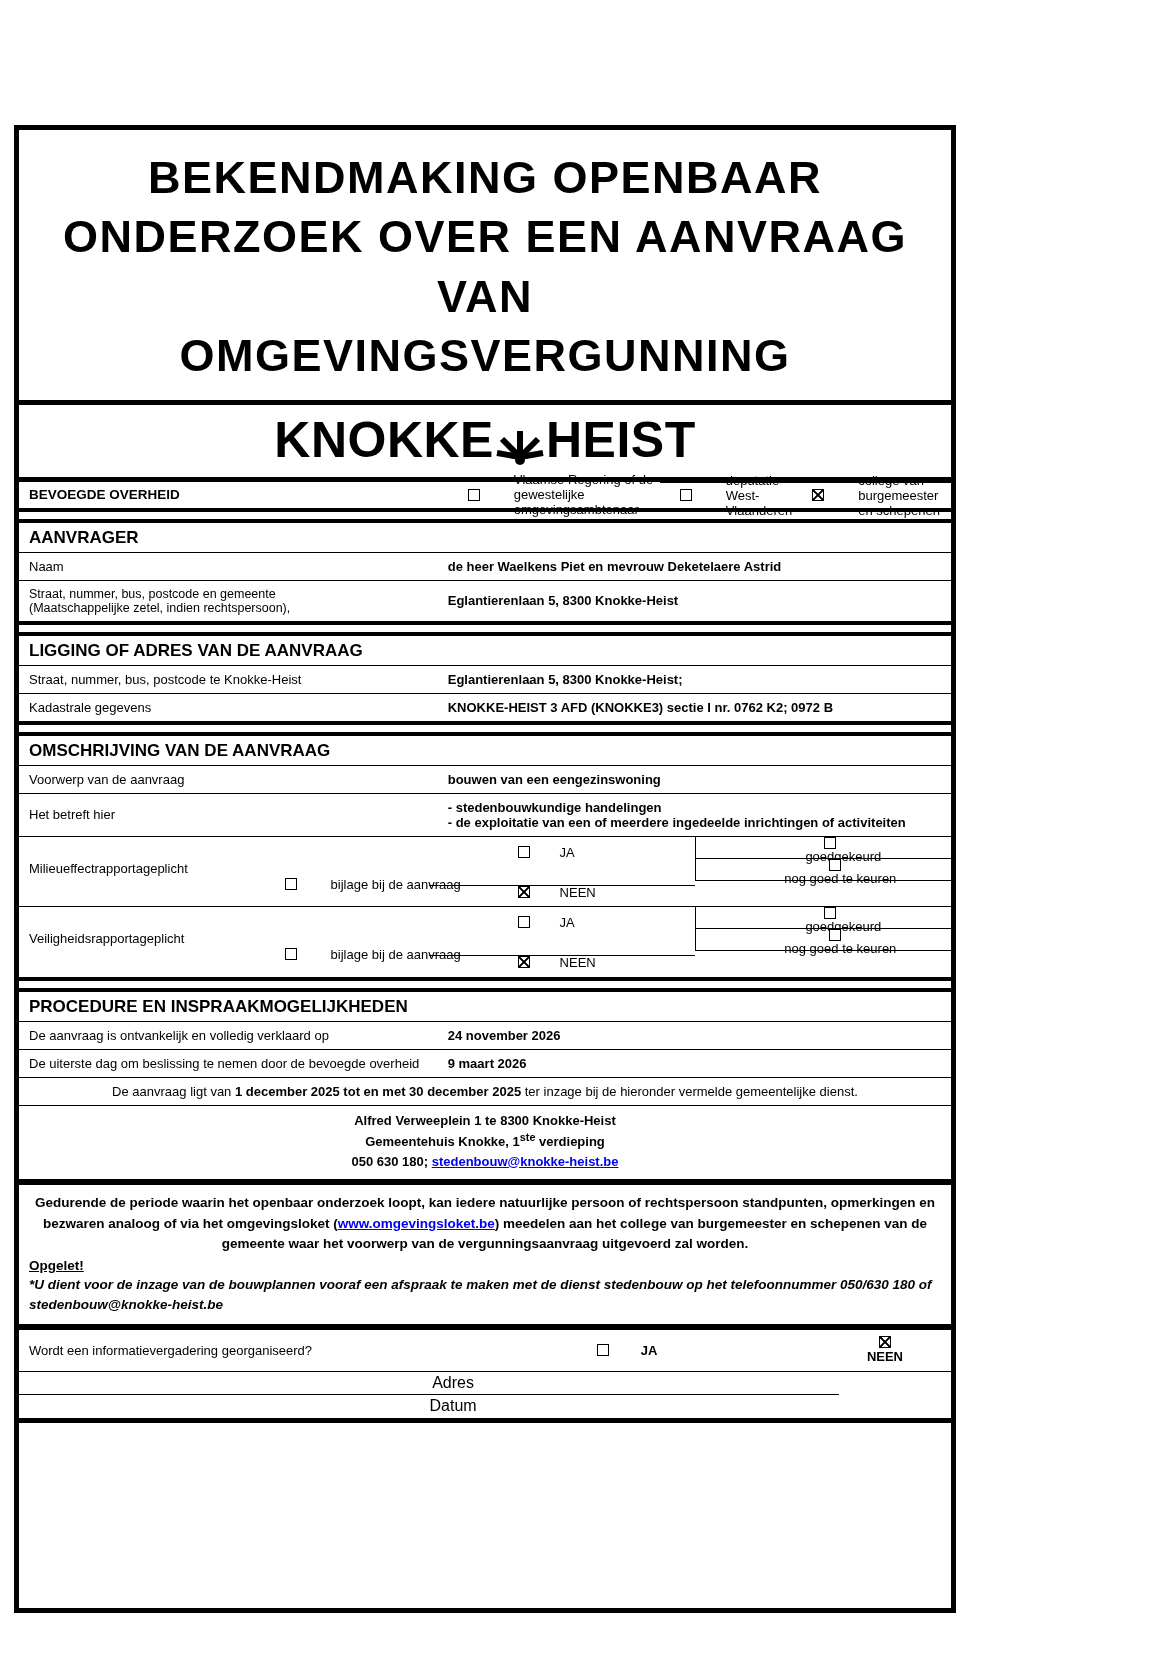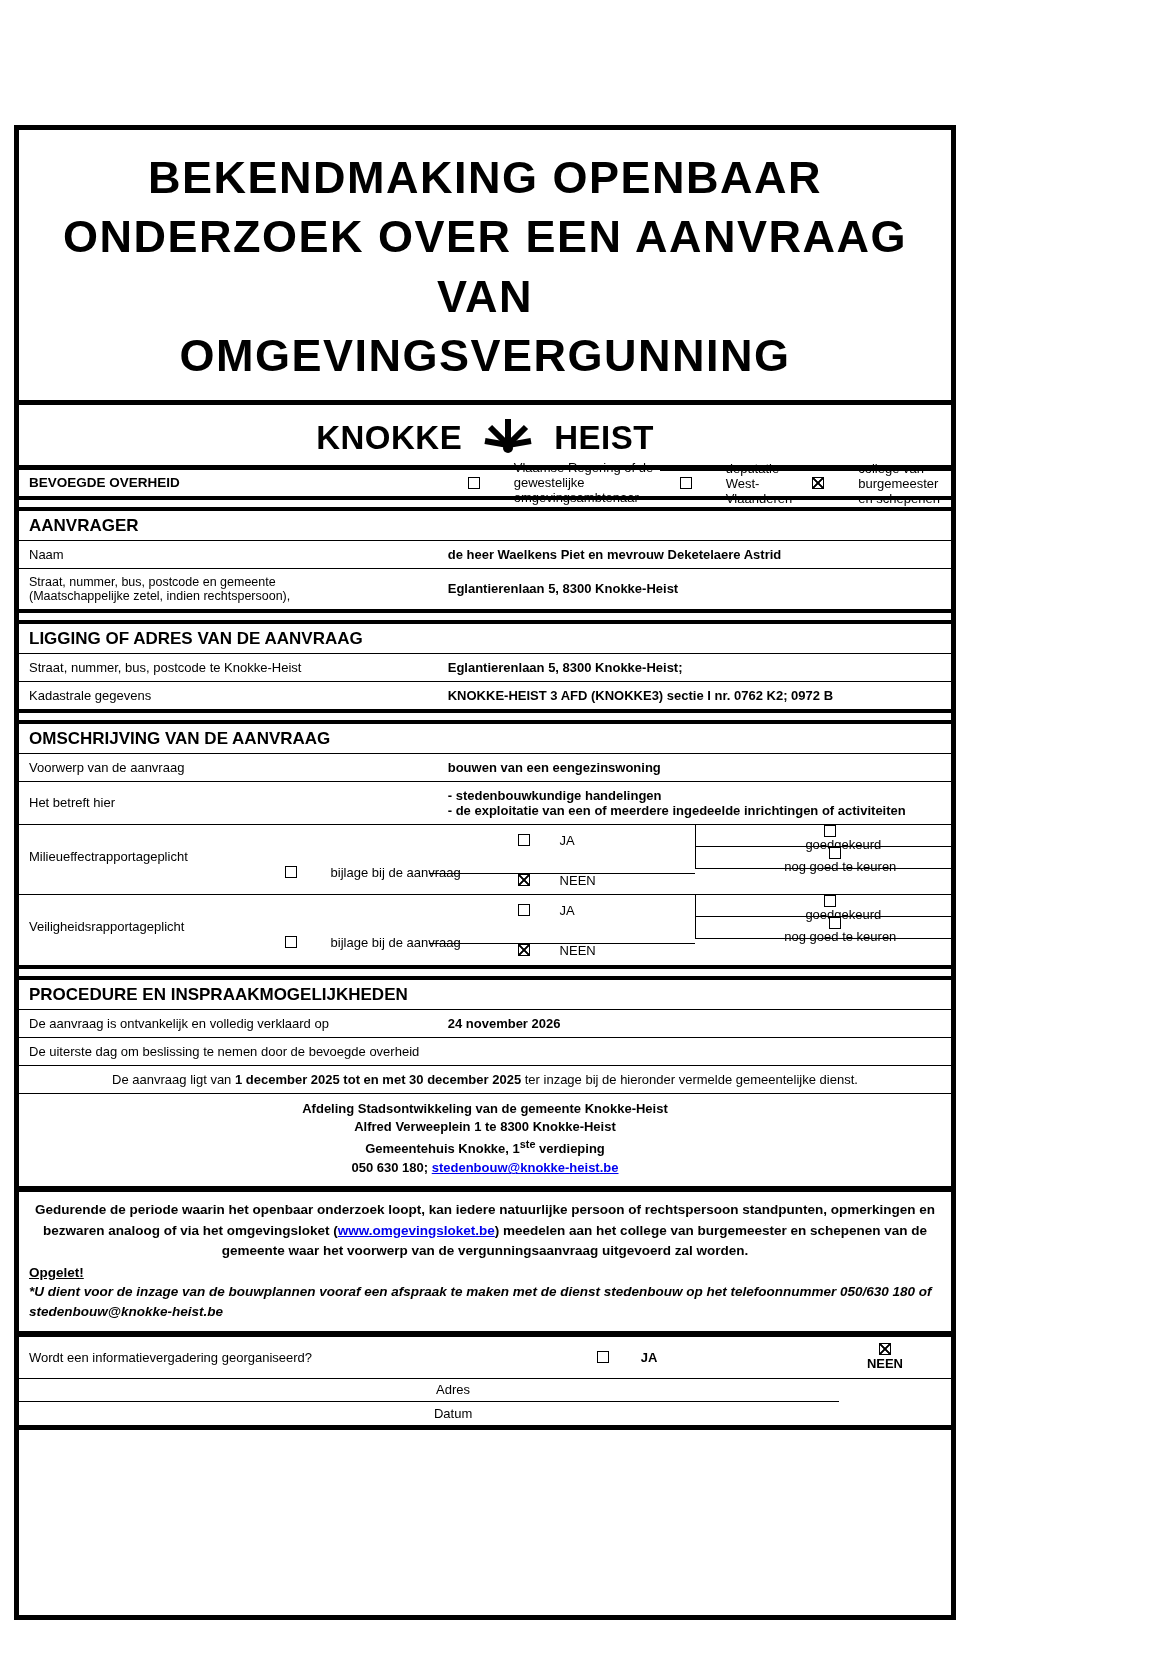--- a/index.html
+++ b/index.html
@@ -18,21 +18,21 @@
   .sec-header { font-weight:bold; font-size:17px; padding:5px 10px 4px 10px; border-bottom:1.5px solid #000; }
   .row { display:flex; border-bottom:1.5px solid #000; font-size:13px; }
   .row:last-child { border-bottom:none; }
   .row .lab { flex:0 0 46%; padding:6px 8px 6px 10px; }
   .row .val { flex:1; padding:6px 8px 6px 0; font-weight:bold; }
   .small { font-size:12.5px; }
   
   .titlebox { border-bottom:5px solid #000; padding:18px 10px 14px 10px; text-align:center; }
   .titlebox .tline { font-size:45px; font-weight:bold; letter-spacing:1.5px; line-height:1.32; }
   .logorow { border-bottom:5px solid #000; padding:6px 0 8px 0; text-align:center; }
-  .logo { font-size:33px; font-weight:bold; letter-spacing:0.5px; display:inline-flex; align-items:flex-end;gap:20px; }
+  .logo { font-size:50px; font-weight:bold; letter-spacing:0.5px; display:inline-flex; align-items:flex-end; }
   .logo svg { margin:0 2px 4px 2px; }
   
   .cb {
     display:inline-block; width:12px; height:12px; border:1.7px solid #000;
     background:#fff; flex:0 0 auto;
   }
   .cb.checked {
     background-image:
       linear-gradient(45deg, transparent 40%, #000 46%, #000 54%, transparent 60%),
       linear-gradient(-45deg, transparent 40%, #000 46%, #000 54%, transparent 60%);
@@ -69,21 +69,21 @@
   .bezwaar .opgelet { font-weight:bold; text-decoration:underline; margin-top:4px; }
   .bezwaar .note { font-weight:bold; font-style:italic; line-height:1.5; margin-top:2px; }
   
   .verg { display:flex; align-items:center; min-height:42px; border-bottom:1.5px solid #000; font-size:13px; position:relative; }
   .verg .q { padding-left:10px; flex:0 0 62%; }
   .verg .jag { display:flex; align-items:center; }
   .verg .jag .cb { margin-right:32px; }
   .verg .jag .t { font-weight:bold; }
   .verg .neeng { margin-left:auto; margin-right:48px; display:flex; flex-direction:column; align-items:center; }
   .verg .neeng .t { font-weight:bold; margin-top:1px; }
-  .centerlab { height:23px; border-bottom:1.5px solid #000; font-size:13px; display:flex; align-items:center; justify-content:center; width:88%;padding-left:48px; }
+  .centerlab { height:23px; border-bottom:1.5px solid #000; font-size:16px; display:flex; align-items:center; justify-content:center; width:88%;padding-left:48px; }
   .emptybox { height:190px; border-top:5px solid #000; }
 </style>
 </head>
 <body>
 
 <div class="form">
 
   <div class="titlebox">
     <div class="tline">BEKENDMAKING OPENBAAR</div>
     <div class="tline">ONDERZOEK OVER EEN AANVRAAG VAN</div>
@@ -230,26 +230,26 @@
   <div class="sep"></div>
 
   <div>
     <div class="sec-header">PROCEDURE EN INSPRAAKMOGELIJKHEDEN</div>
     <div class="row">
       <div class="lab">De aanvraag is ontvankelijk en volledig verklaard op</div>
       <div class="val">24 november 2026</div>
     </div>
     <div class="row">
       <div class="lab">De uiterste dag om beslissing te nemen door de bevoegde overheid</div>
+      <div class="val">9 maart 2026</div>
     </div>
     <div class="centerrow">
       <span>De aanvraag ligt van </span><b>1 december 2025 tot en met 30 december 2025</b><span> ter inzage bij de hieronder vermelde gemeentelijke dienst.</span>
     </div>
     <div class="dienst">
-      <div>Afdeling Stadsontwikkeling van de gemeente Knokke-Heist</div>
       <div>Alfred Verweeplein 1 te 8300 Knokke-Heist</div>
       <div><span>Gemeentehuis Knokke, 1</span><sup>ste</sup><span> verdieping</span></div>
       <div><span>050 630 180; </span><a class="blue" href="#">stedenbouw@knokke-heist.be</a></div>
     </div>
   </div>
 
   <div class="thickline"></div>
 
   <div class="bezwaar">
     <div class="p1">

